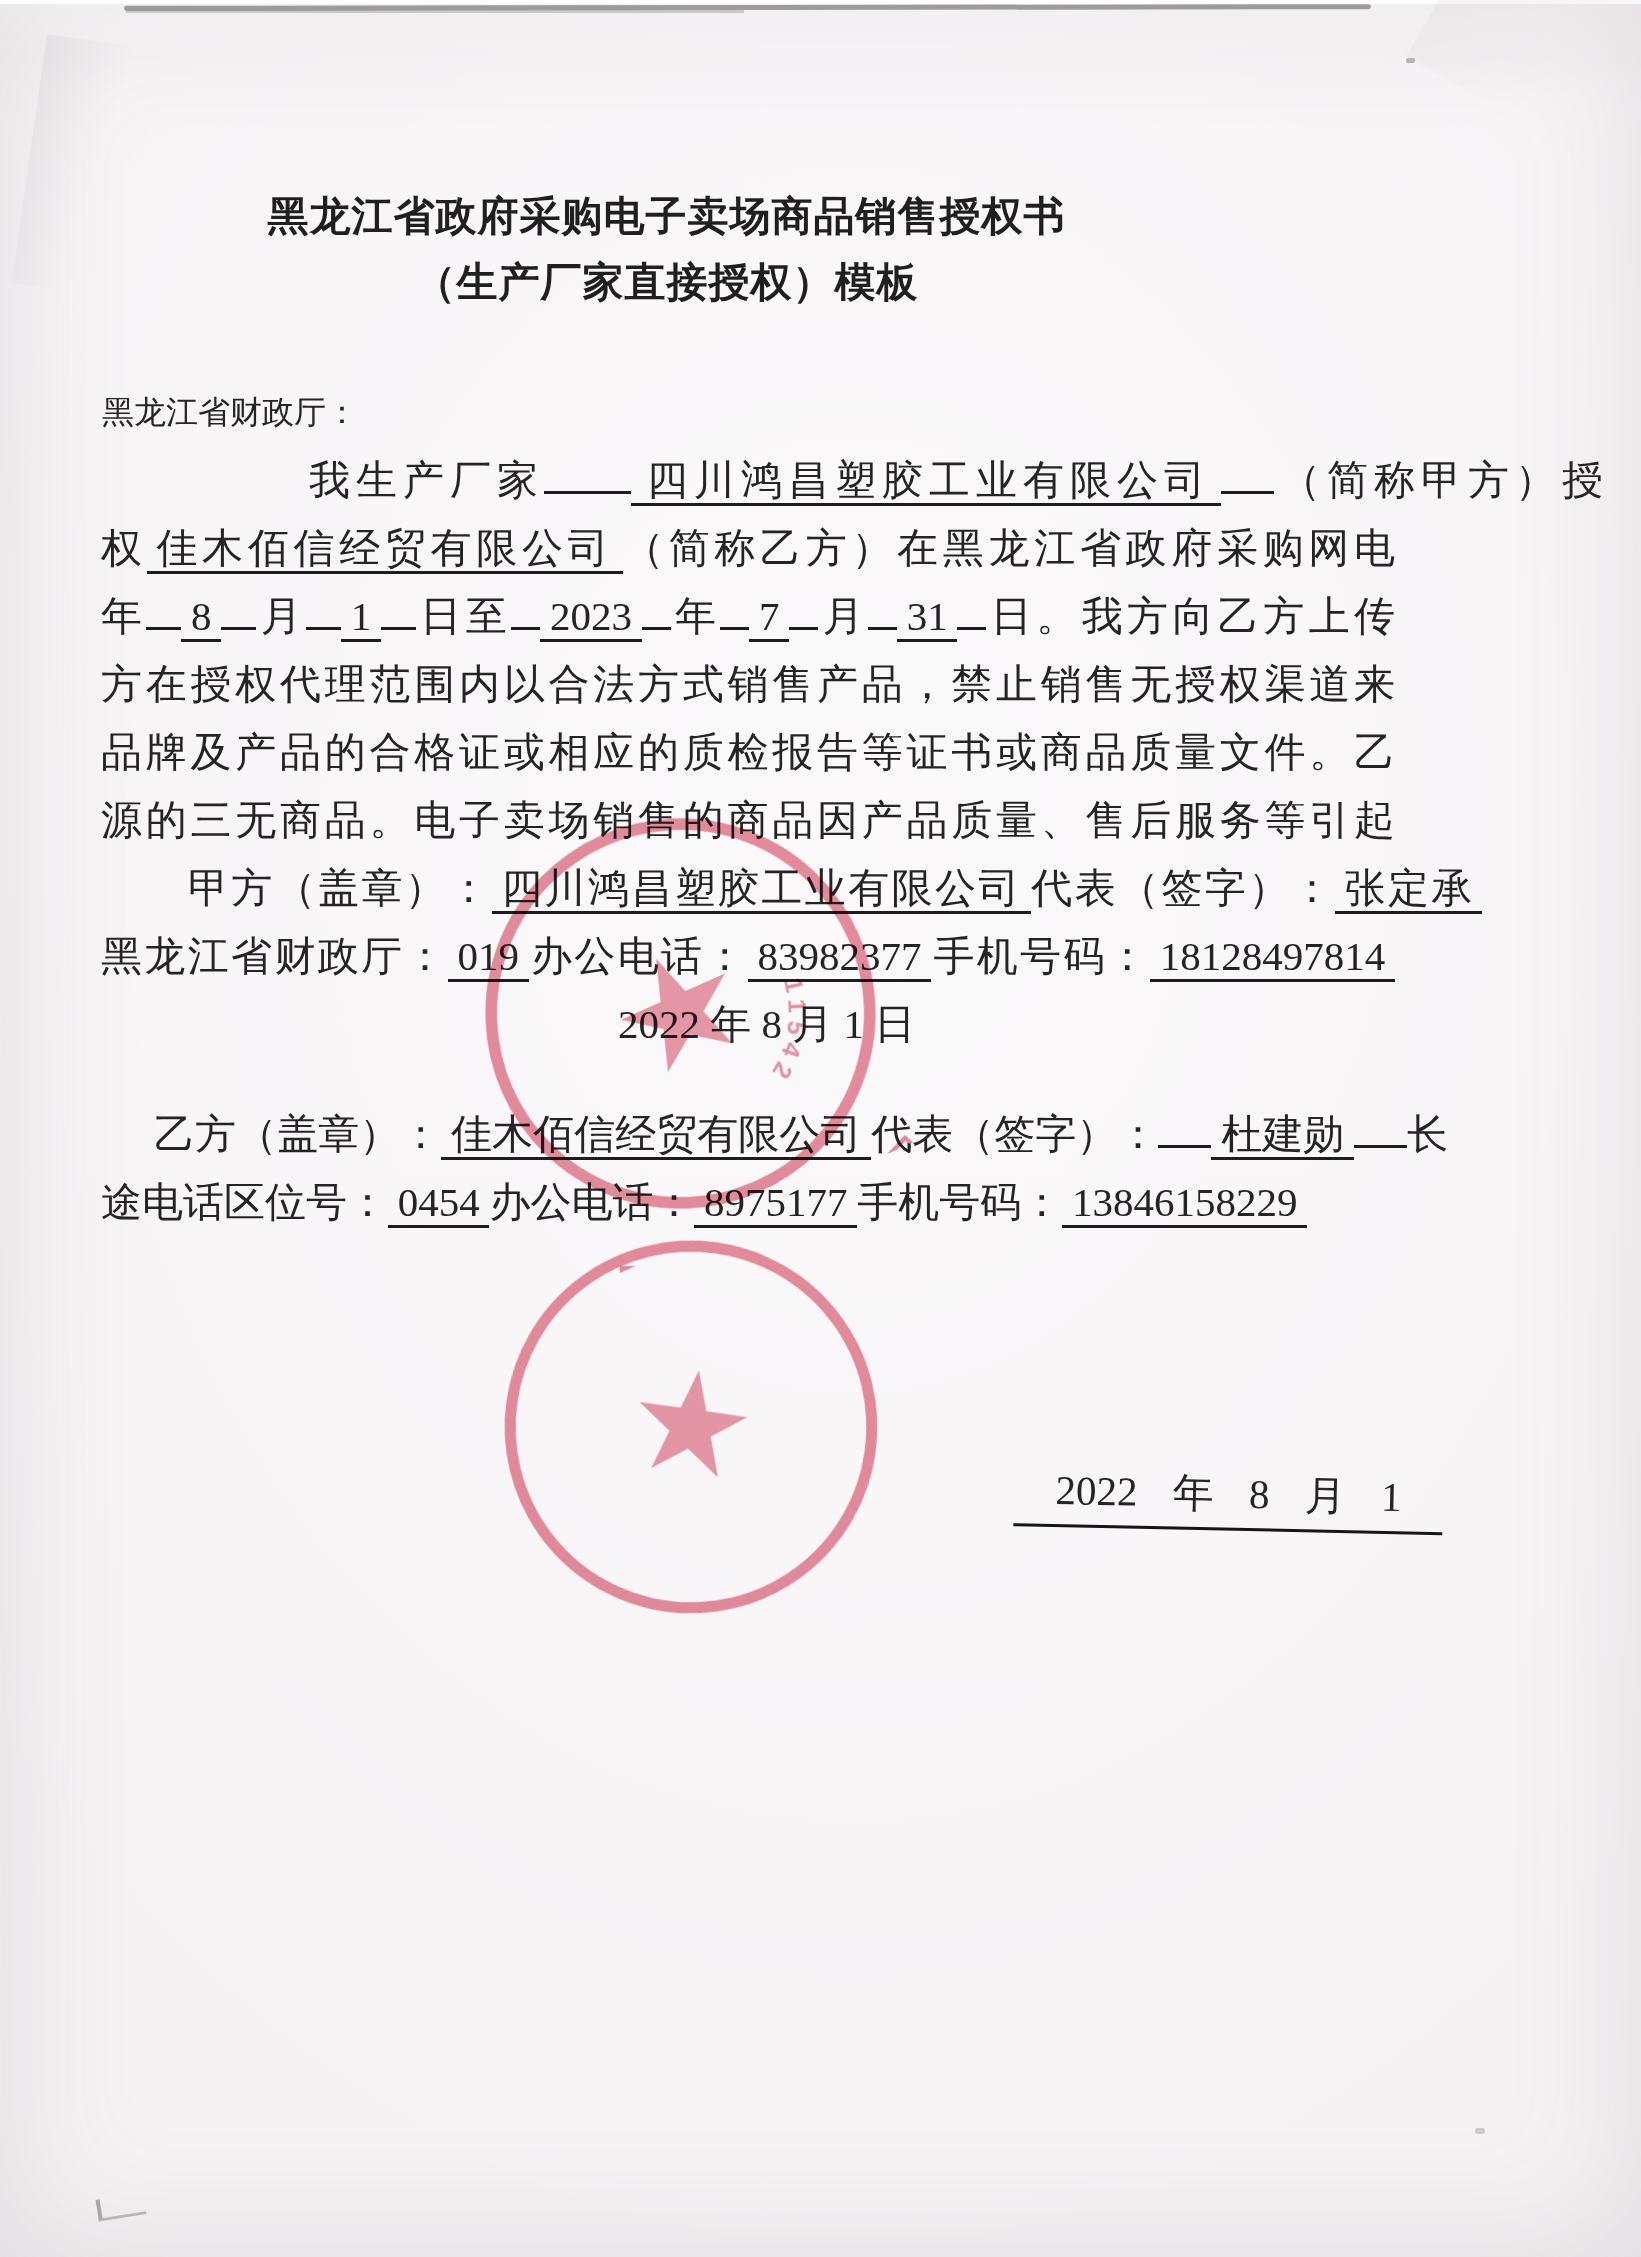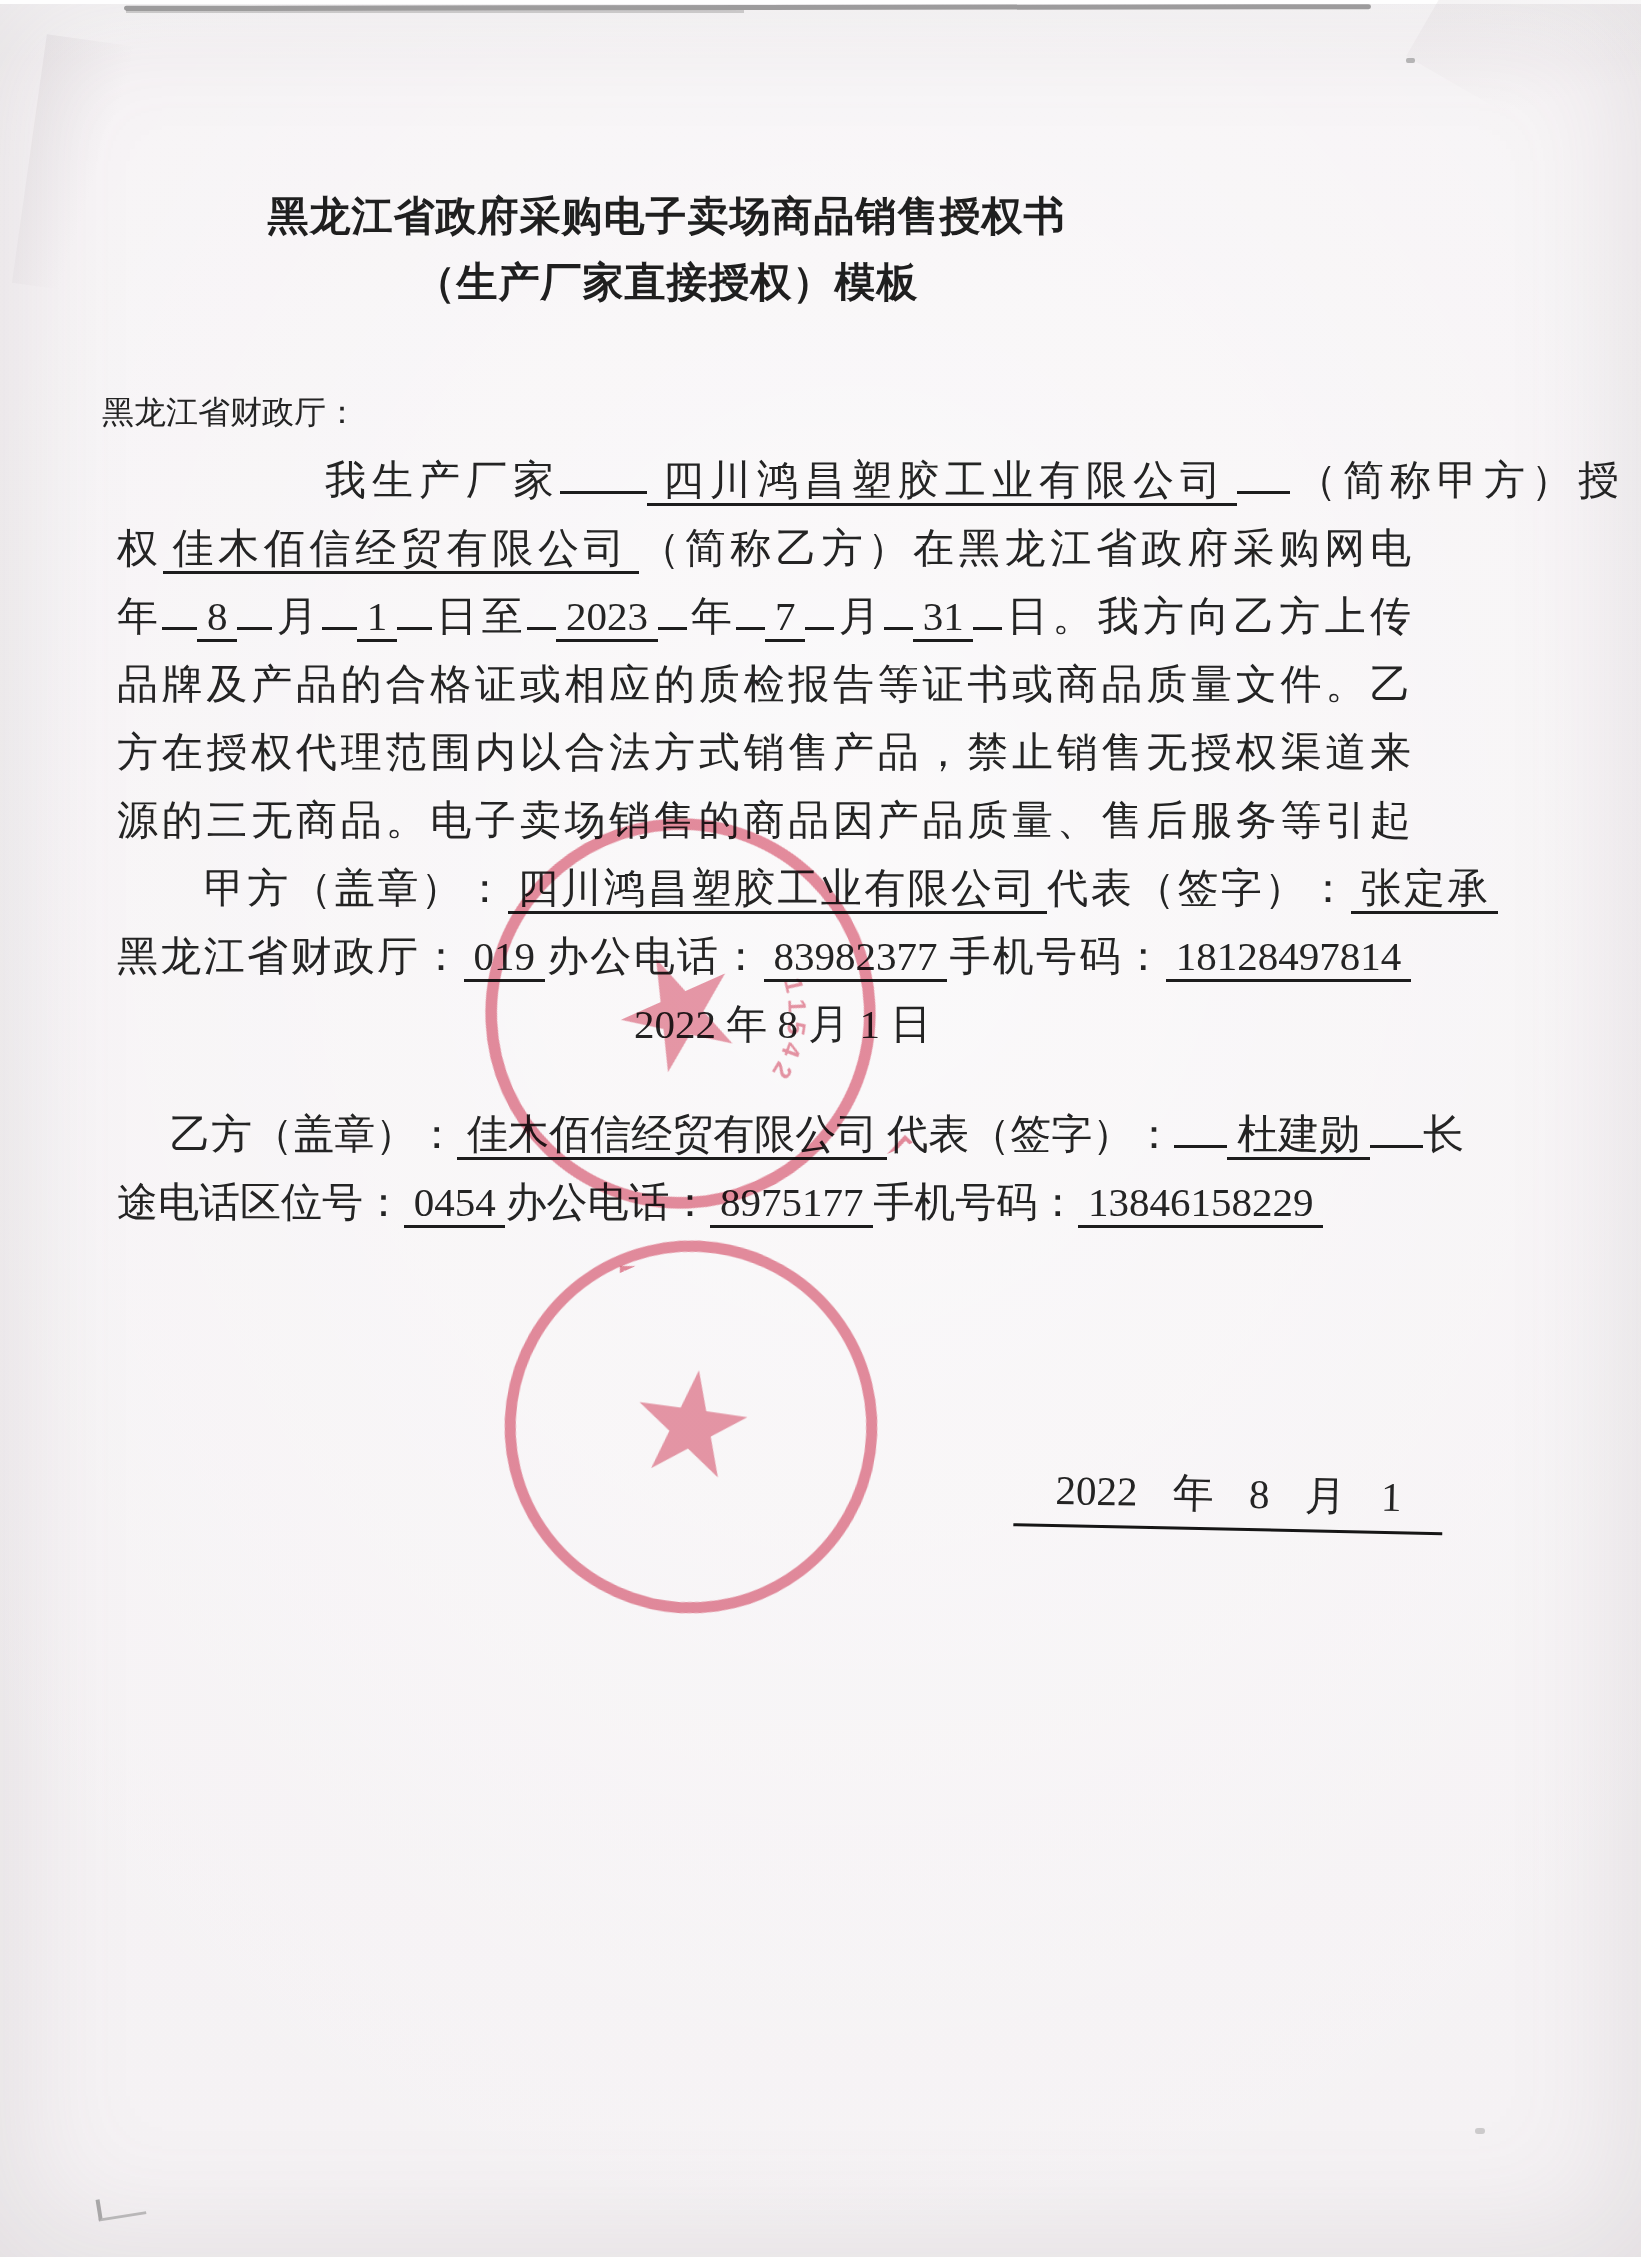--- a/index.html
+++ b/index.html
@@ -28,21 +28,21 @@
 
   
   .title-block {
     position:absolute; left:58px; top:183px; width:1217px;
     text-align:center; font-family:"Liberation Sans","DejaVu Sans",sans-serif;
     font-weight:700; font-size:41px; line-height:66px; letter-spacing:1px; color:#1f1f1f;
   }
   .salutation { position:absolute; left:102px; top:378px; font-size:32px; line-height:68px; }
 
   #body-lines { position:absolute; left:101px; top:446px; width:1294px; }
-  .line { display:block; width:100%; font-size:41px; line-height:68px; height:68px; white-space:nowrap;margin-left:16px; }
+  .line { display:block; width:100%; font-size:41px; line-height:68px; height:68px; white-space:nowrap; }
   .line.just { text-align:justify; text-align-last:justify; }
   .u { border-bottom:3.9px solid #1d1d1d; padding:0 9.7px; }
   .b { display:inline-block; border-bottom:3.9px solid #1d1d1d; height:1.05em; vertical-align:baseline; }
 
   #bottom-date { position:absolute; left:1014px; top:1460px; width:463px; font-size:41px; line-height:68px; transform:rotate(1.2deg); }
   #bottom-date .u { display:inline-block; width:429px; text-align:center; word-spacing:25px; border-bottom:3.9px solid #161616; padding:0; }
 
   
   .stamp { position:absolute; mix-blend-mode:multiply; opacity:.88; filter:blur(0.4px); pointer-events:none; }
   #stamp-jia { left:468px; top:801px; transform:rotate(-24deg); }
@@ -69,22 +69,22 @@
     <div>黑龙江省政府采购电子卖场商品销售授权书</div>
     <div>（生产厂家直接授权）模板</div>
   </div>
 
   <div class="salutation">黑龙江省财政厅：</div>
 
   <div id="body-lines">
       <div class="line just" style="padding-left: 208px;"><span class="t">我生产厂家</span><span class="b" style="width: 87px;"></span><span class="u">四川鸿昌塑胶工业有限公司</span><span class="b" style="width: 53px;"></span><span class="t">（简称甲方）授</span></div>
       <div class="line just"><span class="t">权</span><span class="u">佳木佰信经贸有限公司</span><span class="t">（简称乙方）在黑龙江省政府采购网电</span></div>
       <div class="line just"><span class="t">年</span><span class="b" style="width: 35px;"></span><span class="u">8</span><span class="b" style="width: 35px;"></span><span class="t">月</span><span class="b" style="width: 35px;"></span><span class="u">1</span><span class="b" style="width: 35px;"></span><span class="t">日至</span><span class="b" style="width: 29px;"></span><span class="u">2023</span><span class="b" style="width: 29px;"></span><span class="t">年</span><span class="b" style="width: 29px;"></span><span class="u">7</span><span class="b" style="width: 29px;"></span><span class="t">月</span><span class="b" style="width: 29px;"></span><span class="u">31</span><span class="b" style="width: 29px;"></span><span class="t">日。我方向乙方上传</span></div>
+      <div class="line just"><span class="t">方在授权代理范围内以合法方式销售产品，禁止销售无授权渠道来</span></div>
       <div class="line just"><span class="t">品牌及产品的合格证或相应的质检报告等证书或商品质量文件。乙</span></div>
-      <div class="line just"><span class="t">方在授权代理范围内以合法方式销售产品，禁止销售无授权渠道来</span></div>
       <div class="line just"><span class="t">源的三无商品。电子卖场销售的商品因产品质量、售后服务等引起</span></div>
       <div class="line just" style="padding-left: 87px;"><span class="t">甲方（盖章）：</span><span class="u">四川鸿昌塑胶工业有限公司</span><span class="t">代表（签字）：</span><span class="u">张定承</span></div>
       <div class="line just"><span class="t">黑龙江省财政厅：</span><span class="u">019</span><span class="t">办公电话：</span><span class="u">83982377</span><span class="t">手机号码：</span><span class="u">18128497814</span></div>
       <div class="line" style="padding-left: 517px;"><span class="t">2022 年 8 月 1 日</span></div>
       <div class="line just" style="padding-left: 53px; margin-top: 42px;"><span class="t">乙方（盖章）：</span><span class="u">佳木佰信经贸有限公司</span><span class="t">代表（签字）：</span><span class="b" style="width: 53px;"></span><span class="u">杜建勋</span><span class="b" style="width: 53px;"></span><span class="t">长</span></div>
       <div class="line"><span class="t">途电话区位号：</span><span class="u">0454</span><span class="t">办公电话：</span><span class="u">8975177</span><span class="t">手机号码：</span><span class="u">13846158229</span></div>
     </div>
 
   <div id="bottom-date">
     <span class="u">2022   年   8   月 1</span>

